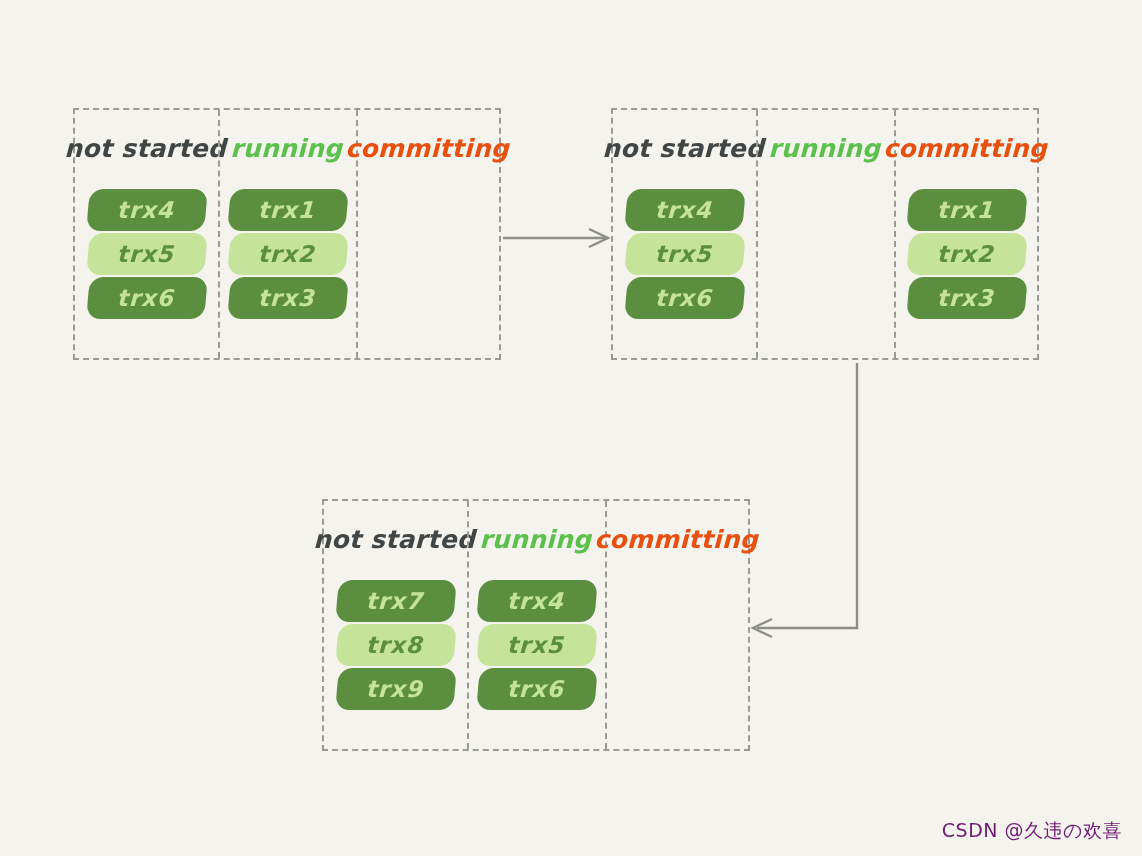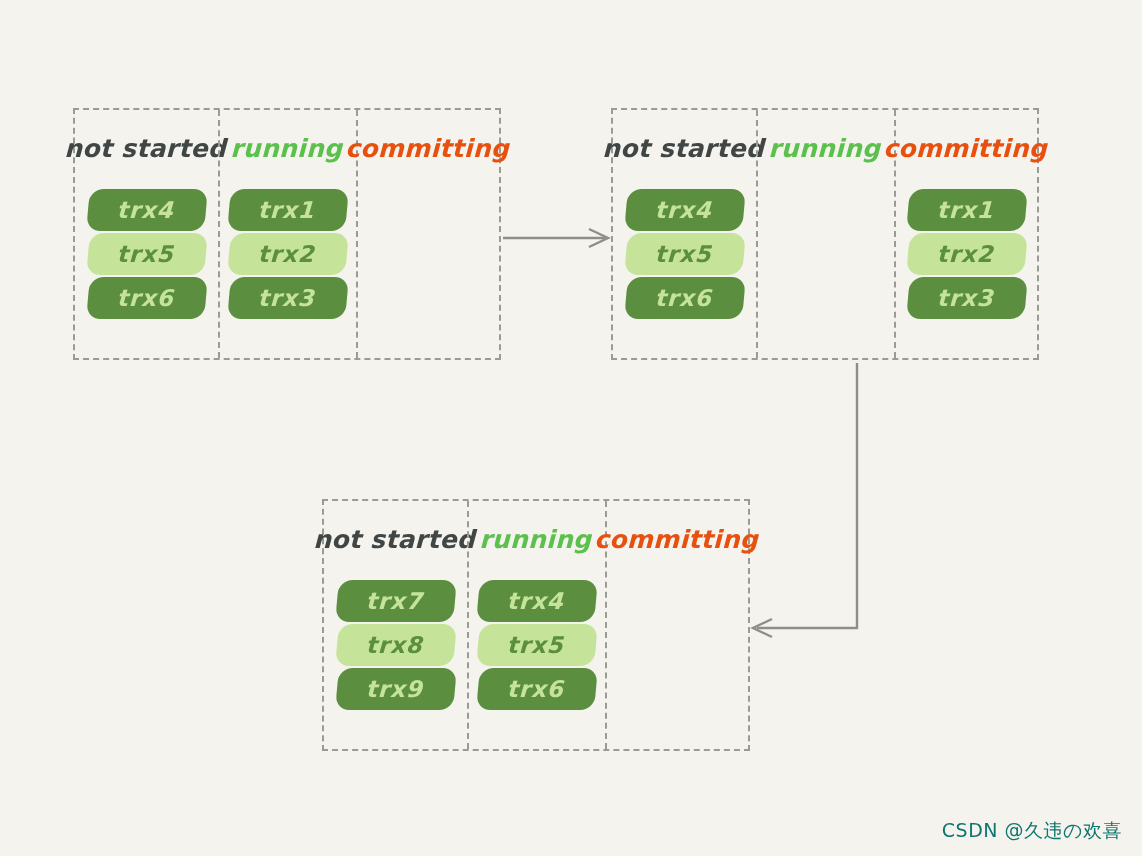--- a/index.html
+++ b/index.html
@@ -95,21 +95,21 @@
     width: 1142px;
     height: 856px;
     pointer-events: none;
   }
 
   
   #watermark {
     position: absolute;
     right: 20px;
     bottom: 12px;
-    color: #0f766e;
+    color: #701a75;
     font-family: "DejaVu Sans", sans-serif;
     font-size: 19px;
     letter-spacing: 0.5px;
     white-space: nowrap;
   }
 </style>
 </head>
 <body>
 
 <div id="canvas">

